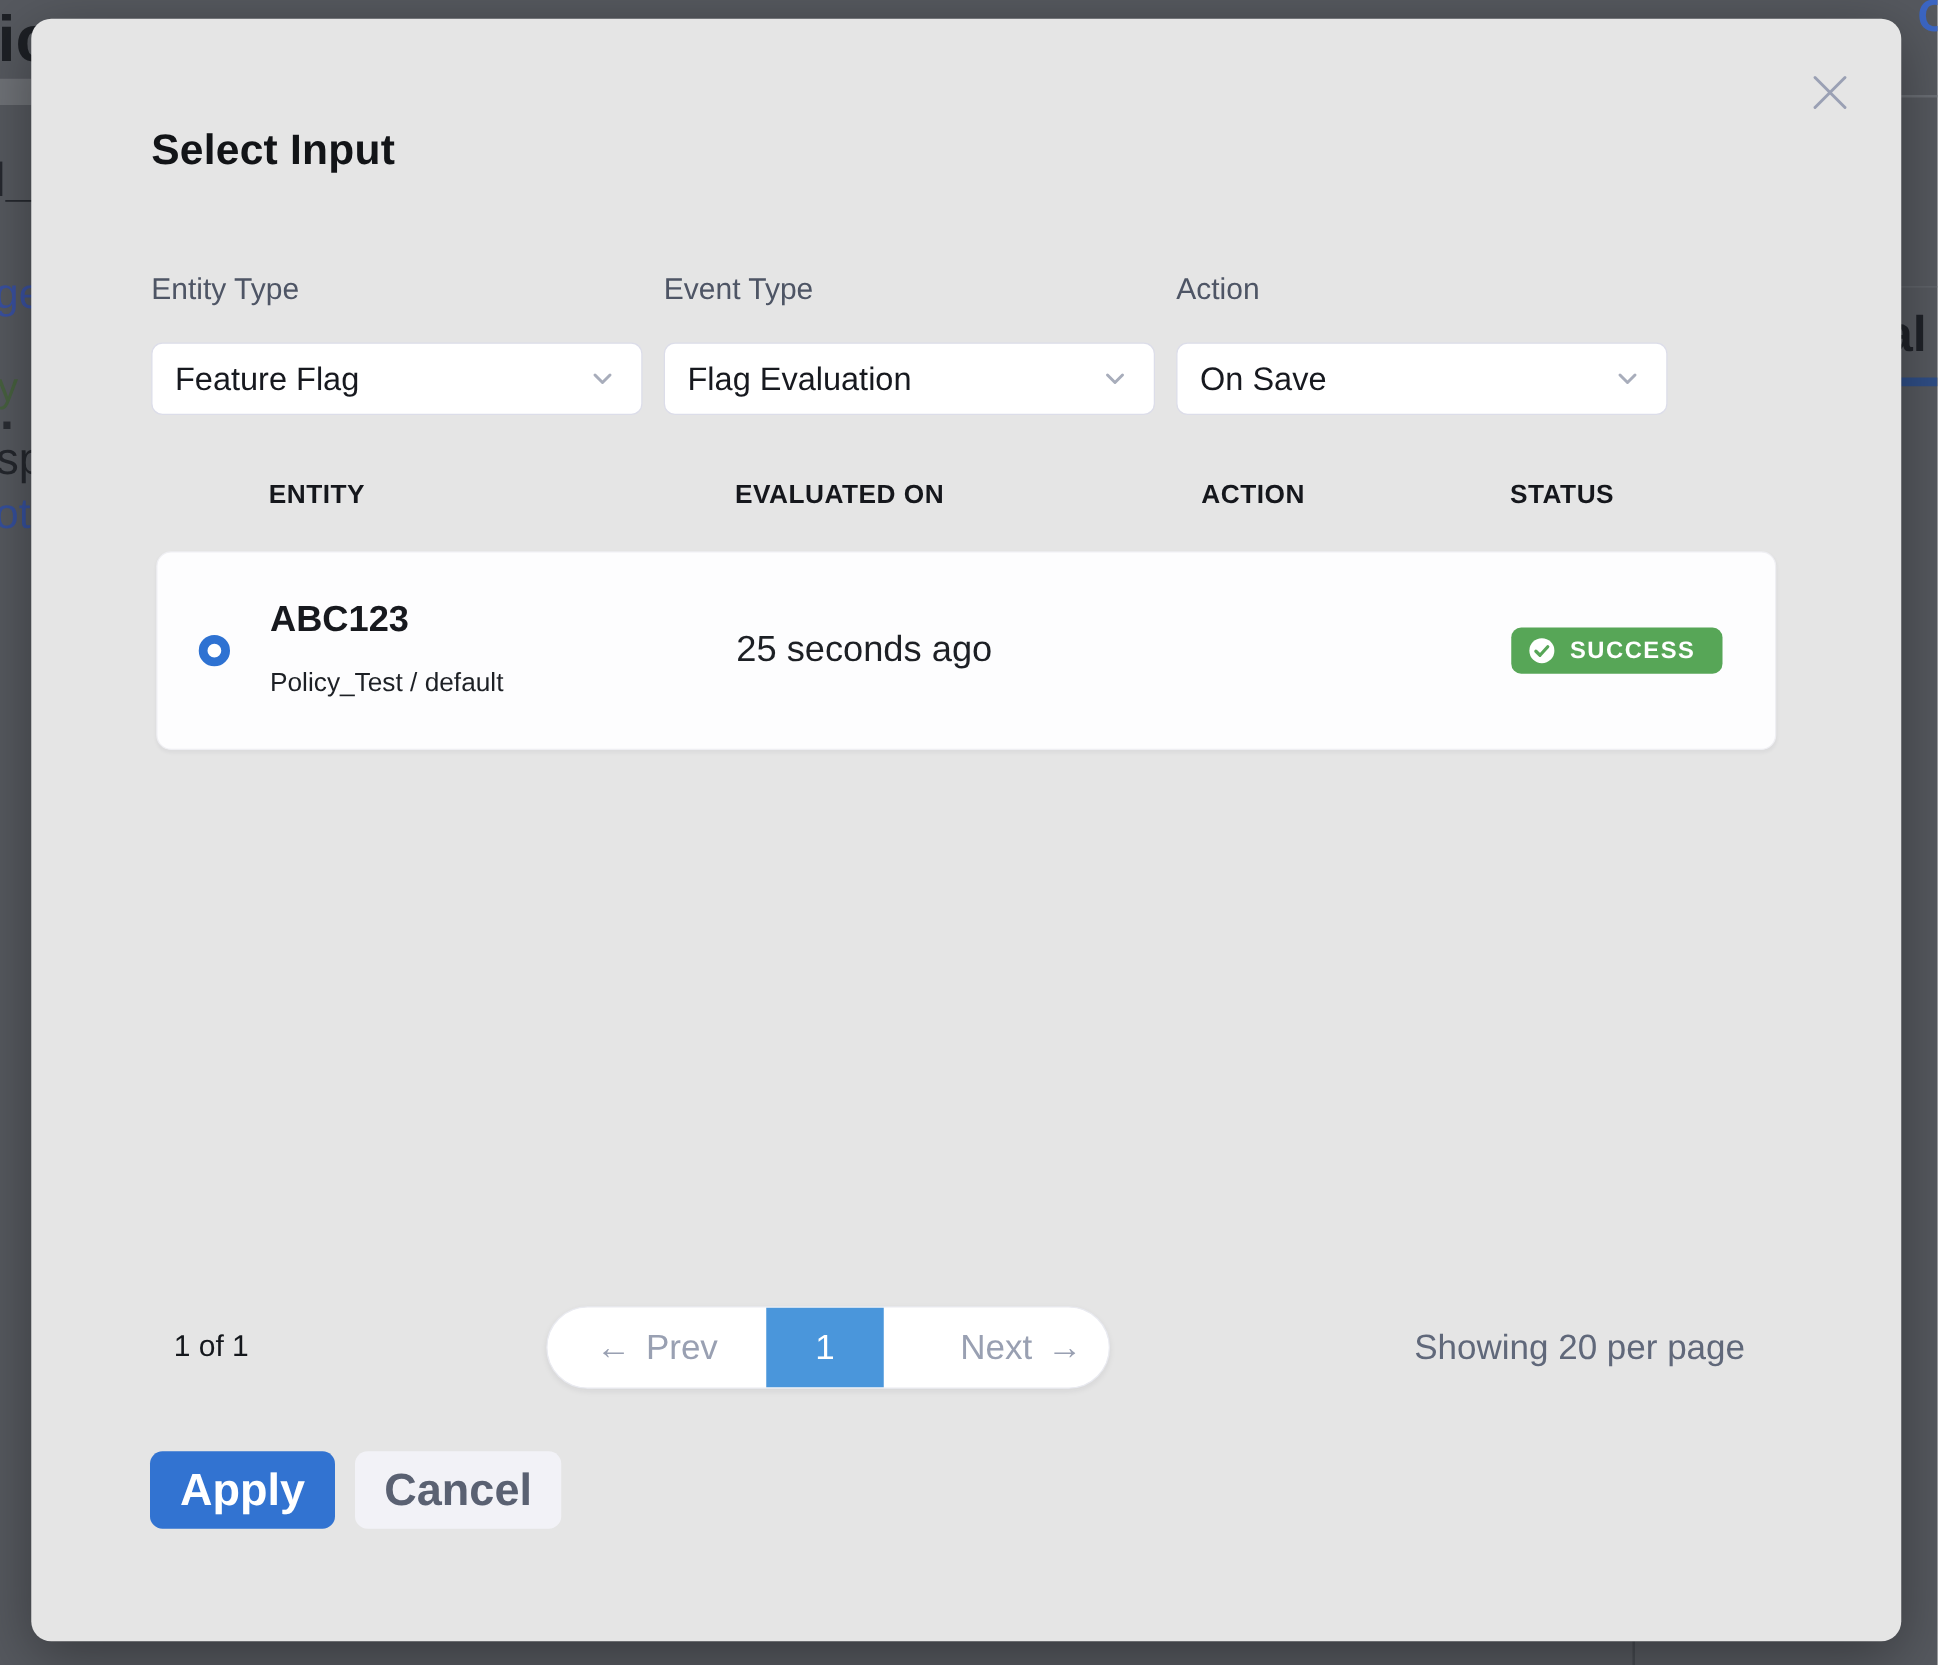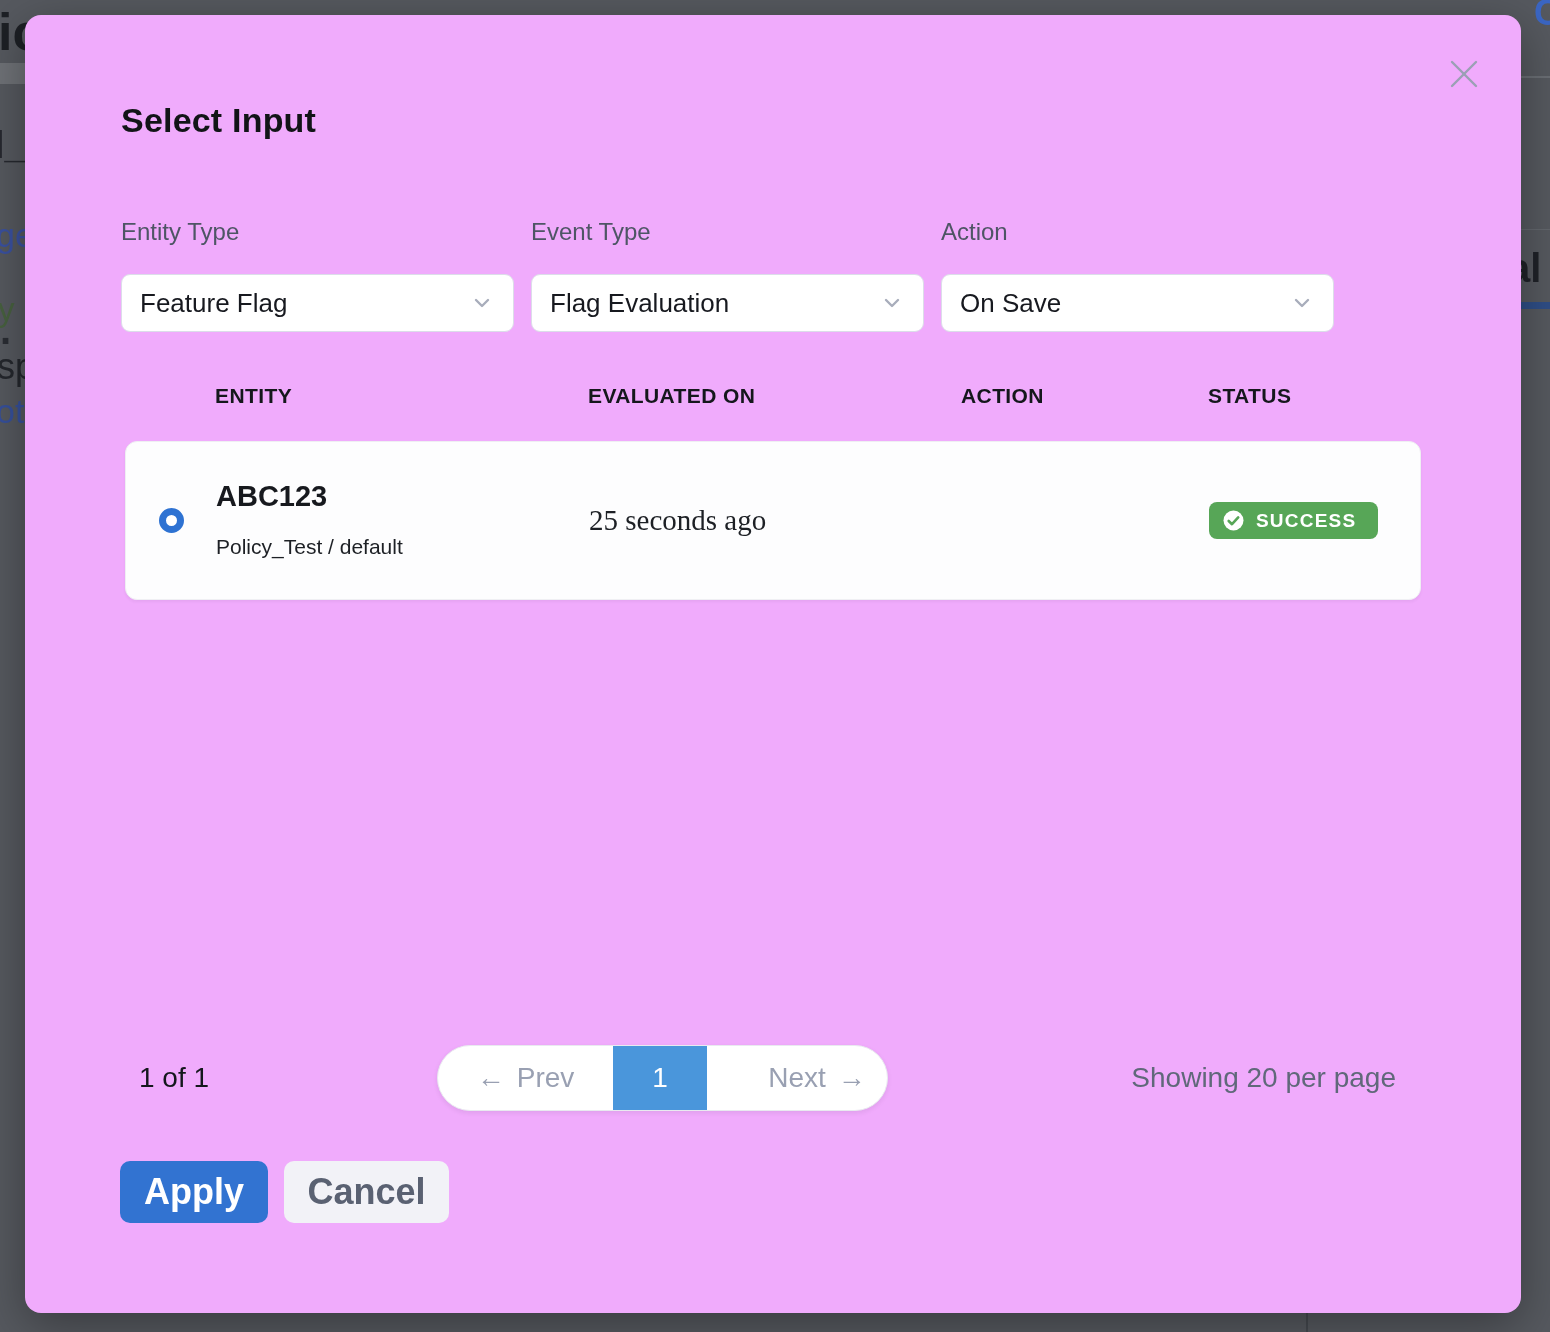--- a/index.html
+++ b/index.html
@@ -24,21 +24,21 @@
   .bg-c    { left:1534px; top:-8px; font-size:36px; font-weight:700; color:#3b66c4; }
   .bg-line1{ left:1521px; top:76px;  width:29px; height:2px; background:#6a6e74; }
   .bg-line2{ left:1521px; top:229px; width:29px; height:1px; background:#63676d; }
   .bg-al   { left:1508px; top:246px; font-size:40px; font-weight:700; color:#1f2228; }
   .bg-bluebar{ left:1521px; top:302px; width:29px; height:7px; background:#2f4e86; }
   .bg-vline{ left:1306px; top:1313px; width:2px; height:19px; background:#45494f; }
 
   
   .modal {
     position:absolute; left:25px; top:15px; width:1496px; height:1298px;
-    background:#f0abfc; border-radius:16px; z-index:5;
+    background:#e5e5e5; border-radius:16px; z-index:5;
     box-shadow:0 12px 48px rgba(0,0,0,0.35);
   }
   .close-btn {
     position:absolute; left:1422px; top:42px; width:34px; height:34px;
     background:none; border:none; cursor:pointer; padding:0;
   }
   .modal-title {
     position:absolute; left:96px; top:86px;
     font-size:34px; font-weight:700; color:#121417; letter-spacing:0.2px;
   }
@@ -69,30 +69,30 @@
     box-shadow:0 2px 3px rgba(30,30,50,0.05);
     cursor:pointer;
   }
   .radio {
     width:25px; height:25px; margin-left:33px; border-radius:50%;
     background:#fff; border:7px solid #2e72d2; cursor:pointer;
   }
   .entity-cell { padding-top:2px; }
   .entity-name { font-size:29px; font-weight:700; color:#17191e; line-height:36px; margin-bottom:15px; }
   .entity-sub  { font-size:21px; color:#1d2025; line-height:36px; }
-  .evaluated-cell { font-size:29px; color:#1d2025;font-family:Liberation Serif, serif; }
+  .evaluated-cell { font-size:29px; color:#1d2025; }
   .status-badge {
     display:inline-flex; align-items:center; gap:11px;
     height:37px; padding:0 22px 0 13px; border-radius:8px; background:#57a657;
     color:#fff; font-size:19px; font-weight:700; letter-spacing:1.2px;
   }
 
   
   .page-count { position:absolute; left:114px; top:1030px; height:66px; line-height:66px;
-    font-size:28px; color:#14171c; }
+    font-size:24px; color:#14171c; }
   .pager {
     position:absolute; left:412px; top:1030px; width:451px; height:66px;
     background:#fff; border:1px solid #e9eaf0; border-radius:33px;
     display:flex; overflow:hidden; box-shadow:0 2px 5px rgba(20,20,40,0.08);
   }
   .pager-btn {
     display:flex; align-items:center; justify-content:center; gap:12px;
     font-size:28px; color:#99a0b2; background:none; border:none; cursor:pointer;
     font-family:inherit;
   }

